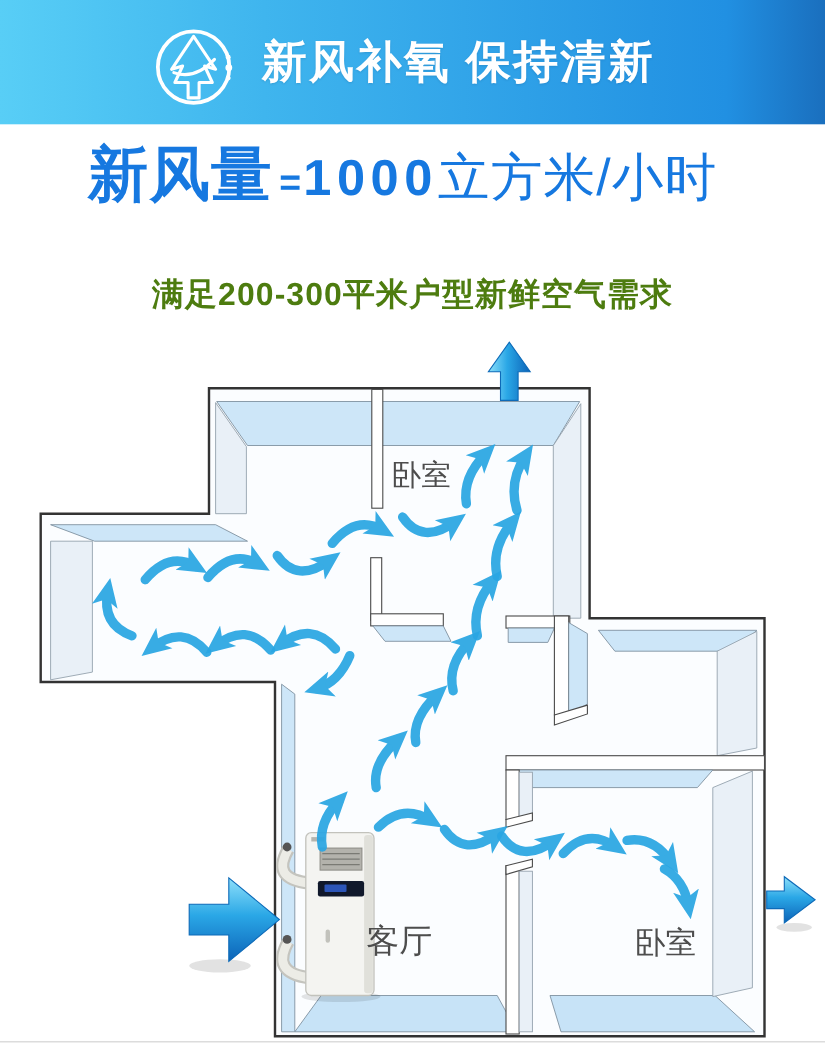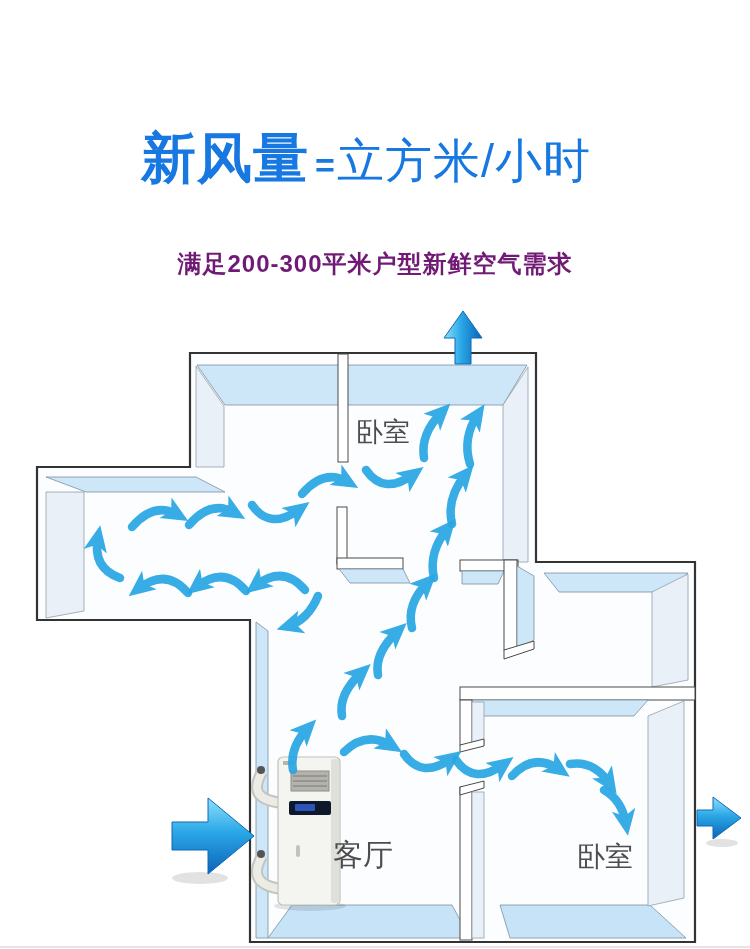--- a/index.html
+++ b/index.html
@@ -16,41 +16,53 @@
 
   
   .headline{position:absolute;top:122px;left:0;width:732px;height:80px;
     display:flex;justify-content:center;align-items:baseline;color:#1678e0;white-space:nowrap;}
   .hl-label{font-size:55px;font-weight:700;letter-spacing:1px;}
   .hl-eq{font-size:34px;font-weight:700;margin:0 2px 0 6px;}
   .hl-value{font-size:46px;font-weight:700;letter-spacing:5px;}
   .hl-unit{font-size:47px;font-weight:400;letter-spacing:1px;}
 
   .subtitle{position:absolute;top:248px;left:0;width:750px;text-align:center;
-    color:#701a75;font-size:24px;font-weight:700;letter-spacing:1px;}
+    color:#4d7c0f;font-size:29px;font-weight:700;letter-spacing:1px;}
 
   
   .floorplan{position:absolute;top:300px;left:0;}
   .wallband{fill:#ffffff;stroke:#4a4a4a;stroke-width:1;}
   .faceblue{fill:#cde6f8;stroke:#7d8f9e;stroke-width:.8;}
   .facegray{fill:#e9f0f7;stroke:#93a0ac;stroke-width:.8;}
   .floorblue{fill:#c7e3f7;stroke:#7d8f9e;stroke-width:.8;}
   .flow{fill:none;stroke:#2aa6e3;stroke-width:8.5;stroke-linecap:round;opacity:.93;}
   .room-label{fill:#4d4d4d;font-family:"Liberation Sans","DejaVu Sans",sans-serif;}
   .sep{stroke:#dcdcdc;stroke-width:1.5;}
 </style>
 </head>
 <body>
 
 <div class="canvas">
 
+  <div class="banner">
+    <svg class="banner-icon" width="90" height="90" viewBox="132 14 90 90">
+      <circle cx="176" cy="61" r="32.5" fill="none" stroke="#ffffff" stroke-width="3.4"></circle>
+      <path d="M176,33 L196,63 L186,60 L193,75 L181,75 L181,89 L171,89 L171,75 L159,75 L166,60 L156,63 Z" fill="none" stroke="#ffffff" stroke-width="2.8" stroke-linejoin="round"></path>
+      <path d="M158,66 Q177,73 195,54" fill="none" stroke="#ffffff" stroke-width="2.8" stroke-linecap="round"></path>
+      <circle cx="207.5" cy="52" r="2.2" fill="#ffffff"></circle>
+      <circle cx="208" cy="61.5" r="3.1" fill="#ffffff"></circle>
+      <circle cx="207.5" cy="71" r="2.2" fill="#ffffff"></circle>
+    </svg>
+    <div class="banner-title">新风补氧 保持清新</div>
+  </div>
 
   <div class="headline">
     <span class="hl-label">新风量</span>
     <span class="hl-eq">=</span>
+    <span class="hl-value">1000</span>
     <span class="hl-unit">立方米/小时</span>
   </div>
 
   <div class="subtitle">满足200-300平米户型新鲜空气需求</div>
 
   <svg class="floorplan" width="750" height="649" viewBox="0 300 750 649">
     <defs>
       <marker id="ah" viewBox="0 0 10 10" refX="5.5" refY="5" markerWidth="3.1" markerHeight="3.1" orient="auto">
         <path d="M0,0.5 L10,5 L0,9.5 L2.5,5 Z" fill="#2aa6e3"></path>
       </marker>

